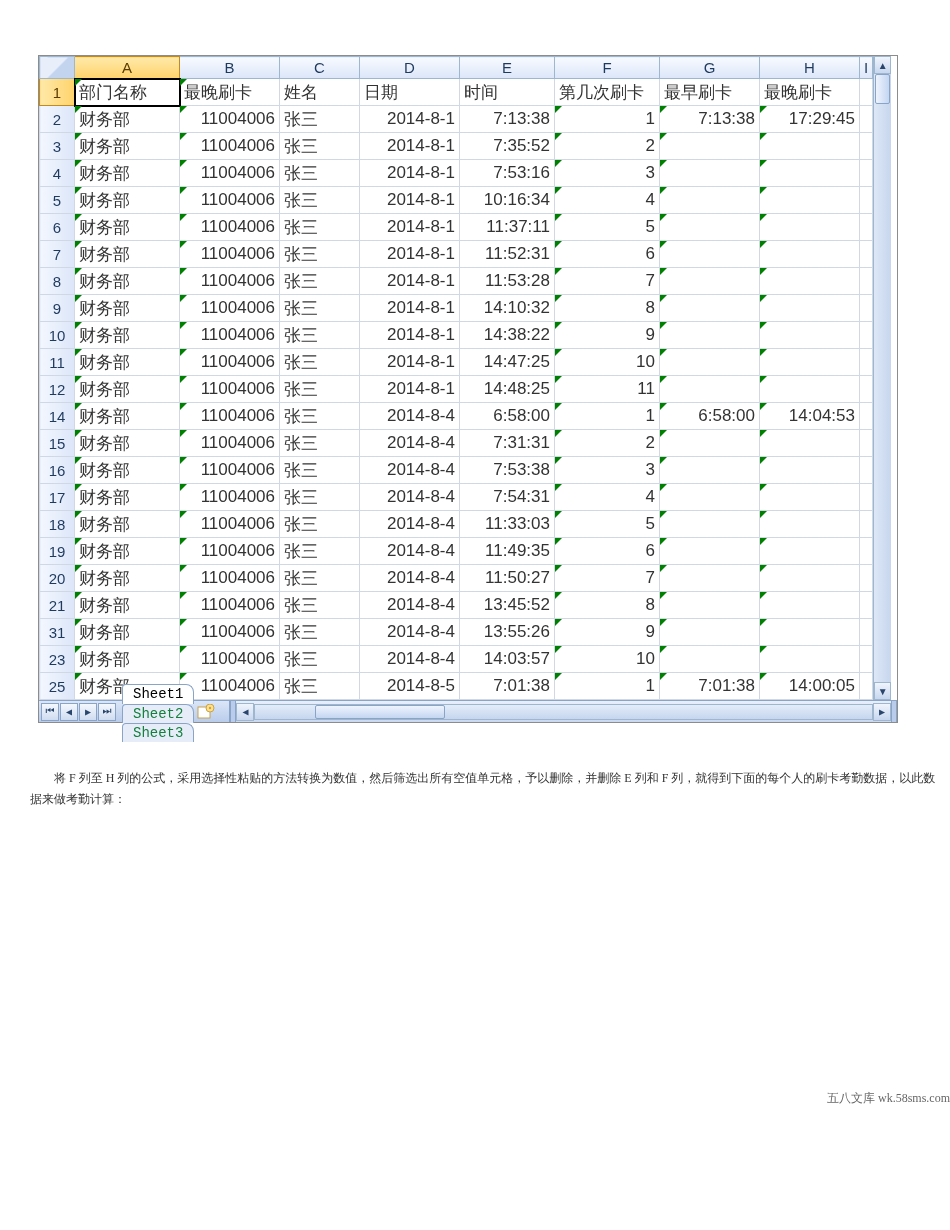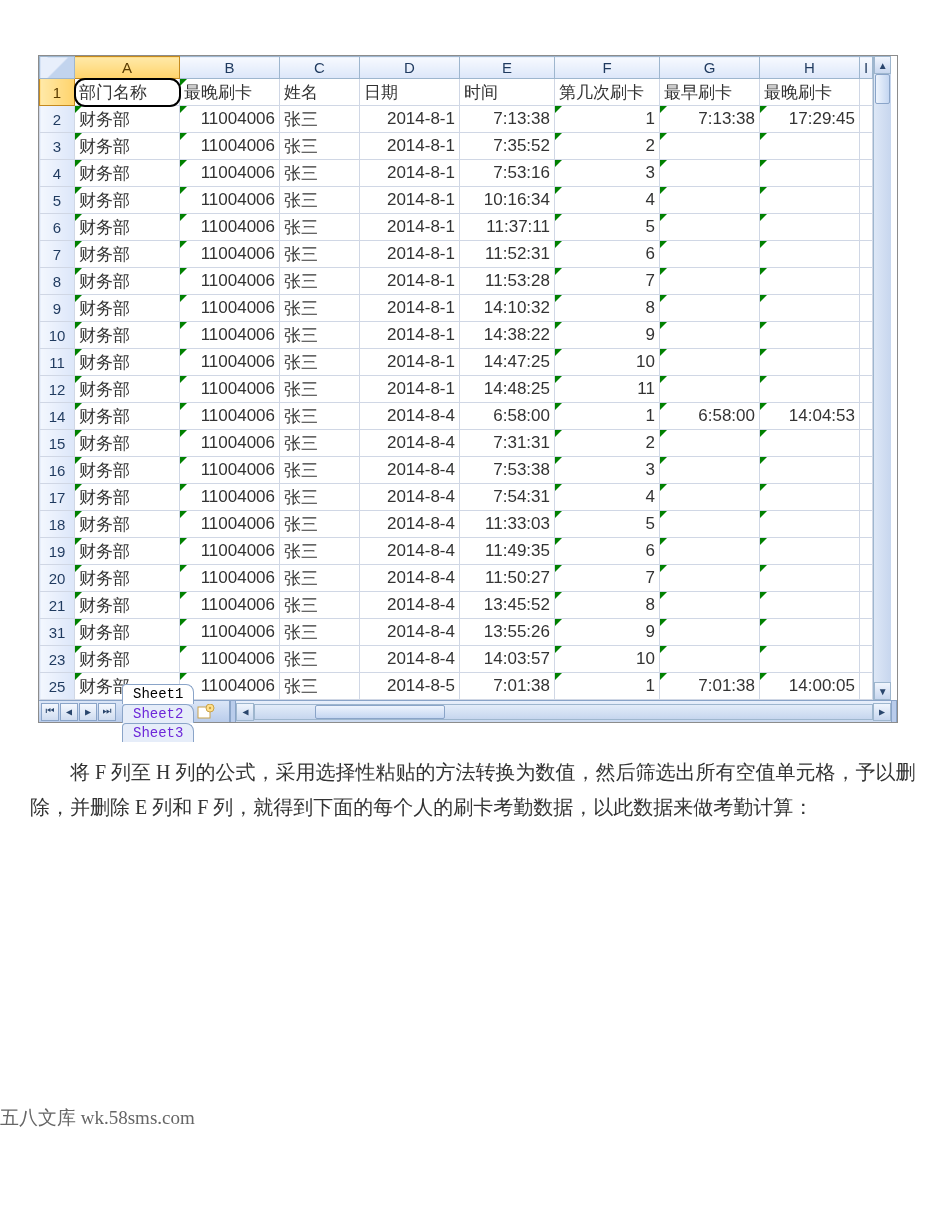--- a/index.html
+++ b/index.html
@@ -73,21 +73,20 @@
     color: #5a3c00;
   }
   
   .c-left { text-align: left; }
   .c-right { text-align: right; }
   
   .active-cell {
     outline: 2px solid #000;
     outline-offset: -1px;
     background: #fff;
-    border-radius: 10px;
   }
   
   .tri::before {
     content: "";
     position: absolute;
     top: 0; left: 0;
     border-top: 7px solid #008000;
     border-right: 7px solid transparent;
   }
   
@@ -146,21 +145,21 @@
   }
   .tabs { display:flex; align-items:flex-end; margin-left:3px;flex-direction:column; }
   .tab {
     padding:1px 10px 0 10px;
     background:#e6edf9;
     border:1px solid #8aa4c8;
     border-bottom:none;
     border-top-left-radius:4px;
     border-top-right-radius:8px;
     margin-right:-1px;
-    color:#6d28d9;
+    color:#15803d;
     position:relative;
     top:1px;
     height:19px;
   }
   .tab.active {
     background:#fff;
     color:#000;
     font-weight:normal;
     z-index:2;
     height:20px;
@@ -195,30 +194,30 @@
     background: linear-gradient(#e3ecf9,#c6d6ee);
     border:1px solid #9eb6ce;
   }
   .hscroll .hs-thumb {
     position:absolute;left:60px;top:0;bottom:0;width:130px;
     background:linear-gradient(#eef4fd,#c4d6f1);
     border:1px solid #8aa4c8;border-radius:2px;
   }
   
   .explain {
-    margin: 32px 8px 0 30px;
-    font-size: 20px;
+    margin: 45px 8px 0 30px;
+    font-size: 12px;
     line-height: 1.75;
     color:#333;
     text-indent: 2em;
     font-family: "SimSun","Microsoft YaHei",serif;
   }
   .footer {
-    text-align:left;
-    font-size:19px;
+    text-align:right;
+    font-size:12px;
     color:#666;
     margin-top:280px;
     font-family:"SimSun",serif;
   }
 </style>
 </head>
 <body>
 
 <div class="excel-frame">
   <div class="grid-wrapper">

